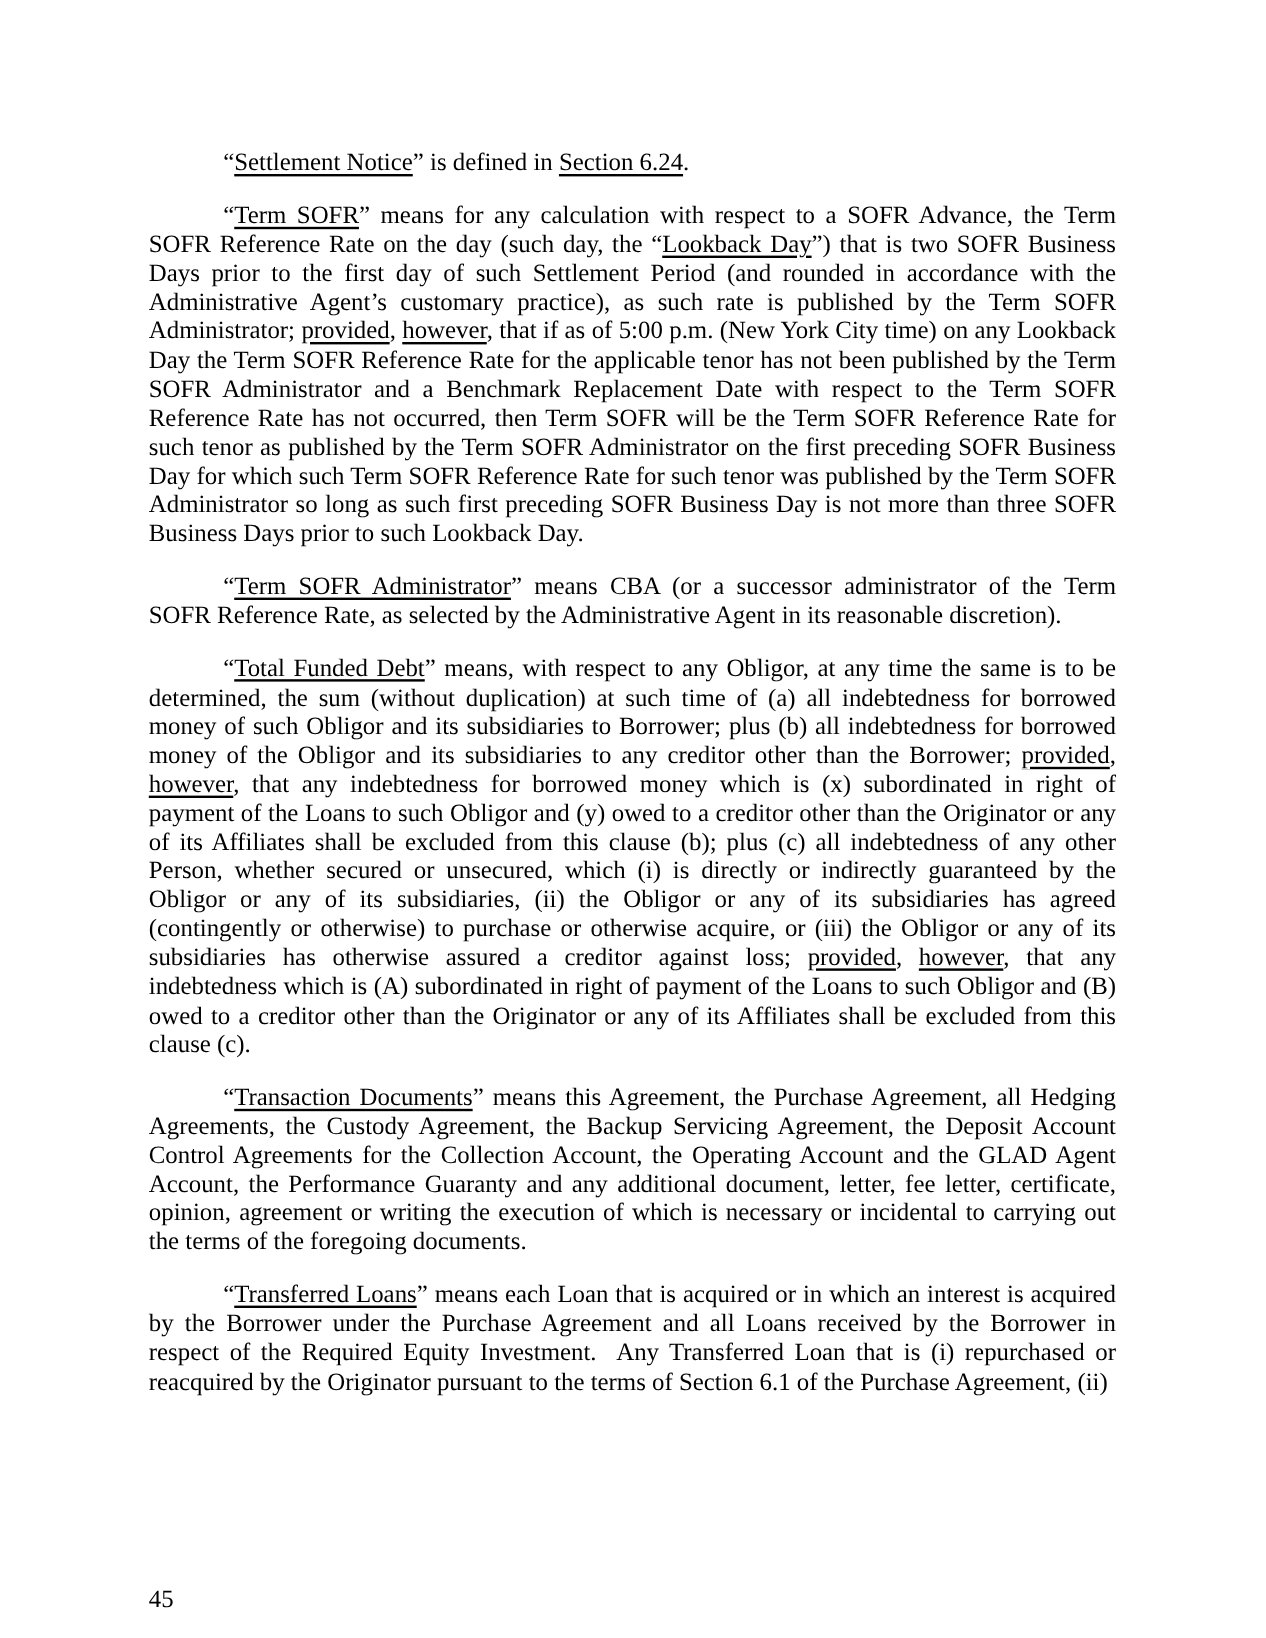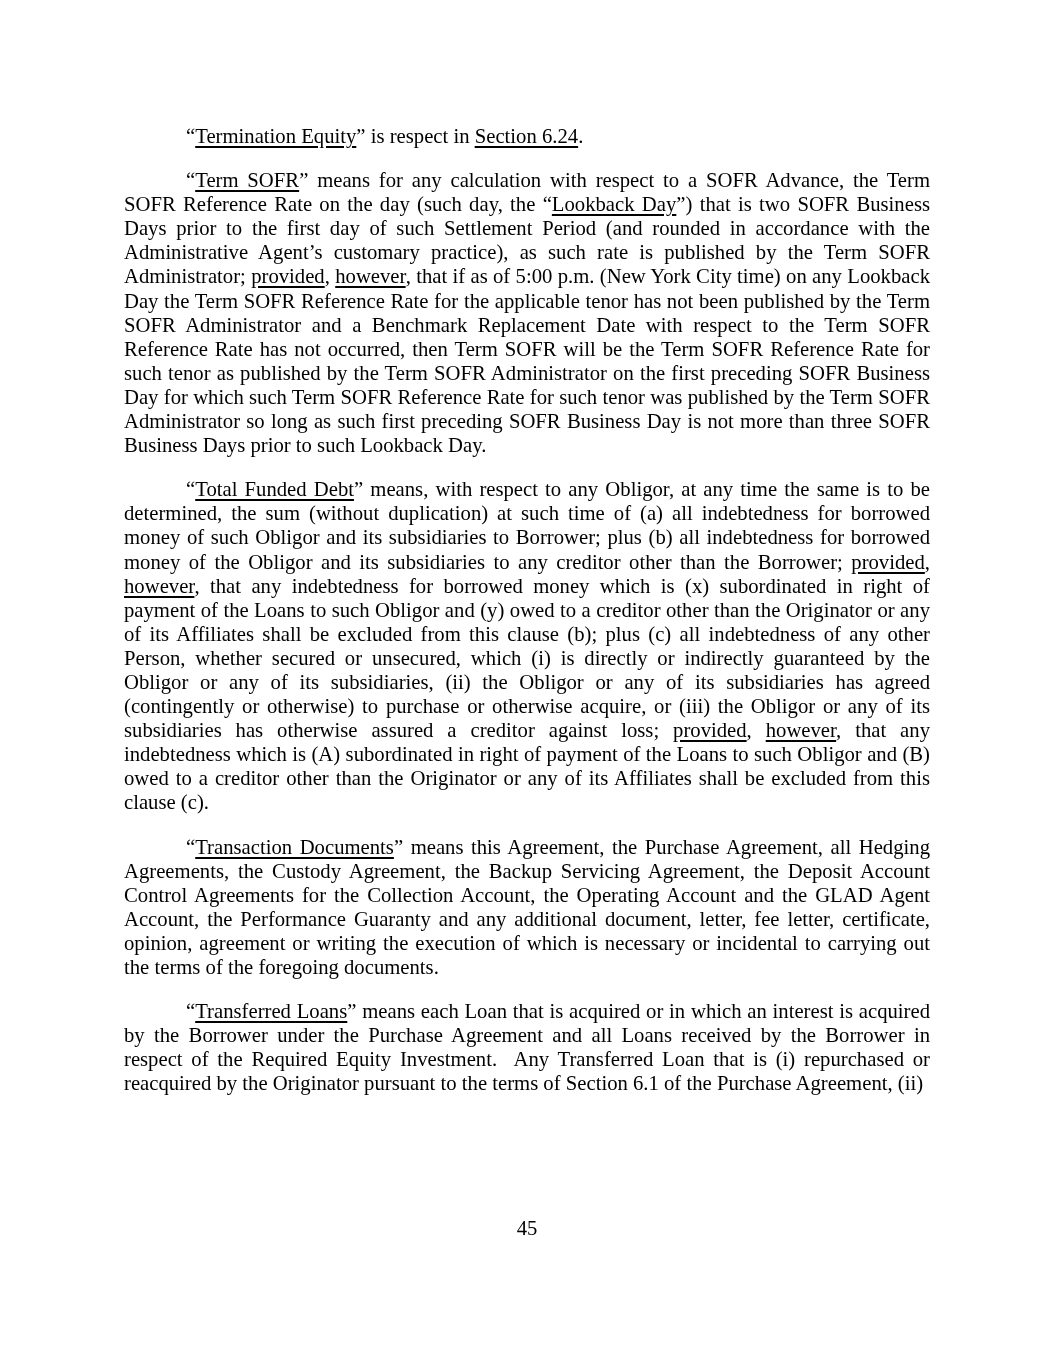--- a/index.html
+++ b/index.html
@@ -29,31 +29,31 @@
     text-align: justify;
     text-indent: 62px;
   }
   .term-underline {
     text-decoration: underline;
     text-decoration-thickness: 1.5px;
     text-underline-offset: 3px;
   }
   .page-number {
     position: absolute;
-    top: 1216px;
+    top: 1321px;
     left: 124px;
     width: 806px;
-    text-align: center;
   }
 </style>
 </head>
 <body>
 
 <div class="page">
   <div class="content">
-      <p class="para"><span>“</span><span class="term-underline">Termination Equity</span><span>” is respect in </span><span class="term-underline">Section 6.24</span><span>.</span></p>
+      <p class="para"><span>“</span><span class="term-underline">Settlement Notice</span><span>” is defined in </span><span class="term-underline">Section 6.24</span><span>.</span></p>
       <p class="para"><span>“</span><span class="term-underline">Term SOFR</span><span>” means for any calculation with respect to a SOFR Advance, the Term SOFR Reference Rate on the day (such day, the “</span><span class="term-underline">Lookback Day</span><span>”) that is two SOFR Business Days prior to the first day of such Settlement Period (and rounded in accordance with the Administrative Agent’s customary practice), as such rate is published by the Term SOFR Administrator; </span><span class="term-underline">provided</span><span>, </span><span class="term-underline">however</span><span>, that if as of 5:00 p.m. (New York City time) on any Lookback Day the Term SOFR Reference Rate for the applicable tenor has not been published by the Term SOFR Administrator and a Benchmark Replacement Date with respect to the Term SOFR Reference Rate has not occurred, then Term SOFR will be the Term SOFR Reference Rate for such tenor as published by the Term SOFR Administrator on the first preceding SOFR Business Day for which such Term SOFR Reference Rate for such tenor was published by the Term SOFR Administrator so long as such first preceding SOFR Business Day is not more than three SOFR Business Days prior to such Lookback Day.</span></p>
+      <p class="para"><span>“</span><span class="term-underline">Term SOFR Administrator</span><span>” means CBA (or a successor administrator of the Term SOFR Reference Rate, as selected by the Administrative Agent in its reasonable discretion).</span></p>
       <p class="para"><span>“</span><span class="term-underline">Total Funded Debt</span><span>” means, with respect to any Obligor, at any time the same is to be determined, the sum (without duplication) at such time of (a) all indebtedness for borrowed money of such Obligor and its subsidiaries to Borrower; plus (b) all indebtedness for borrowed money of the Obligor and its subsidiaries to any creditor other than the Borrower; </span><span class="term-underline">provided</span><span>, </span><span class="term-underline">however</span><span>, that any indebtedness for borrowed money which is (x) subordinated in right of payment of the Loans to such Obligor and (y) owed to a creditor other than the Originator or any of its Affiliates shall be excluded from this clause (b); plus (c) all indebtedness of any other Person, whether secured or unsecured, which (i) is directly or indirectly guaranteed by the Obligor or any of its subsidiaries, (ii) the Obligor or any of its subsidiaries has agreed (contingently or otherwise) to purchase or otherwise acquire, or (iii) the Obligor or any of its subsidiaries has otherwise assured a creditor against loss; </span><span class="term-underline">provided</span><span>, </span><span class="term-underline">however</span><span>, that any indebtedness which is (A) subordinated in right of payment of the Loans to such Obligor and (B) owed to a creditor other than the Originator or any of its Affiliates shall be excluded from this clause (c).</span></p>
       <p class="para"><span>“</span><span class="term-underline">Transaction Documents</span><span>” means this Agreement, the Purchase Agreement, all Hedging Agreements, the Custody Agreement, the Backup Servicing Agreement, the Deposit Account Control Agreements for the Collection Account, the Operating Account and the GLAD Agent Account, the Performance Guaranty and any additional document, letter, fee letter, certificate, opinion, agreement or writing the execution of which is necessary or incidental to carrying out the terms of the foregoing documents.</span></p>
       <p class="para"><span>“</span><span class="term-underline">Transferred Loans</span><span>” means each Loan that is acquired or in which an interest is acquired by the Borrower under the Purchase Agreement and all Loans received by the Borrower in respect of the Required Equity Investment.&nbsp; Any Transferred Loan that is (i) repurchased or reacquired by the Originator pursuant to the terms of Section 6.1 of the Purchase Agreement, (ii)</span></p>
     </div>
   <div class="page-number">45</div>
 </div>
 
 </body></html>

